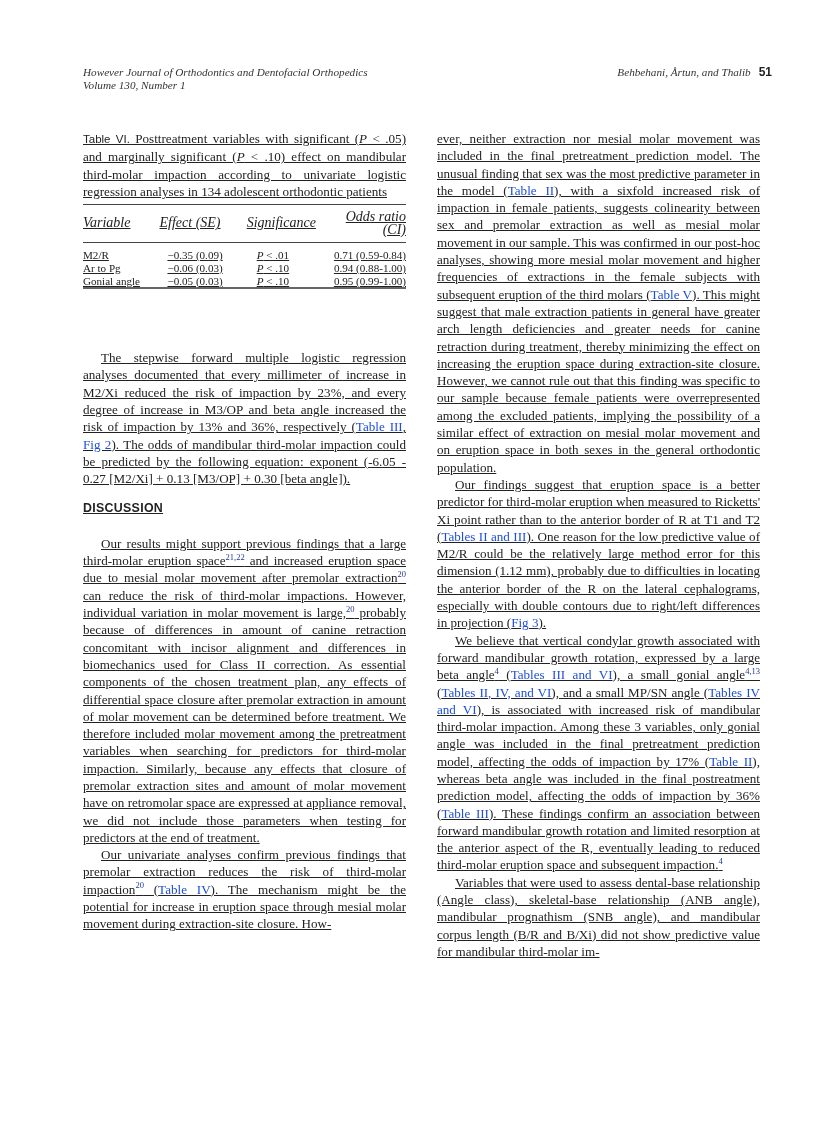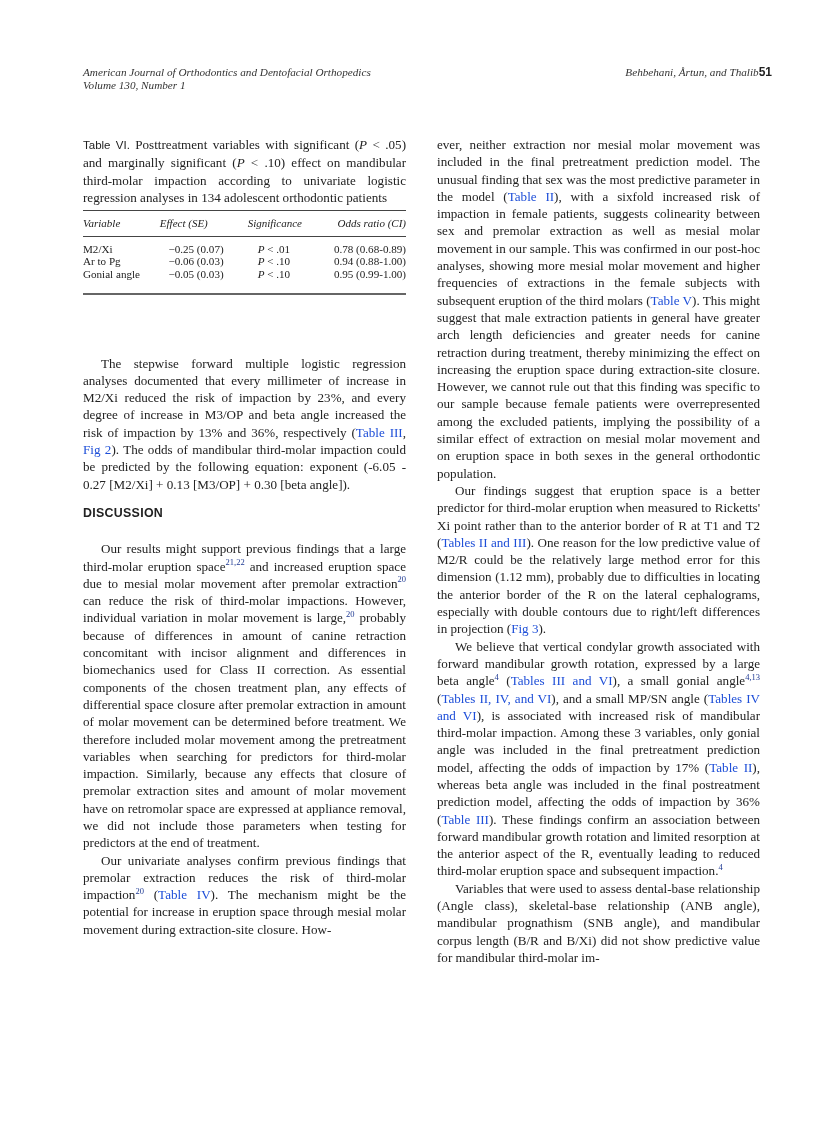--- a/index.html
+++ b/index.html
@@ -1,35 +1,35 @@
 <!DOCTYPE html>
 <html><head>
 <meta charset="utf-8">
 <style>
   html, body { margin: 0; padding: 0; background: #ffffff; }
   body { width: 838px; height: 1122px; position: relative; overflow: hidden;
          font-family: "Liberation Serif", serif; color: #222; }
   .header-left { position: absolute; left: 83px; top: 66px; font-style: italic; font-size: 11.2px; line-height: 13px; color: #333; }
   .header-right { position: absolute; right: 66px; top: 66px; font-size: 11.2px; line-height: 13px; color: #333; }
   .header-right .authors { font-style: italic; margin-top: 23px; }
-  .header-right .pnum { font-family: "Liberation Sans", sans-serif; font-weight: bold; font-size: 12px; color: #222; }
+  .header-right .pnum { font-family: "Liberation Sans", sans-serif; font-weight: bold; font-size: 12px; margin-left: 8px; color: #222; }
 
-  .col { position: absolute; top: 136px; width: 323px; font-size: 13.1px; line-height: 17.3px; text-align: justify; }
+  .col { position: absolute; top: 130px; width: 323px; font-size: 13.1px; line-height: 17.3px; text-align: justify; text-decoration: underline; }
   .col-left { left: 83px; }
   .col-right { left: 437px; }
 
   .caption { margin: 0 0 4px 0; }
   .caption .tlabel { font-family: "Liberation Sans", sans-serif; font-size: 11.5px; font-weight: normal; }
   .caption i { font-style: italic; }
 
   table.data { width: 100%; border-collapse: collapse; font-size: 11.1px; line-height: 12.6px; margin-top: 2px; }
   table.data thead tr { border-top: 1.6px solid #444; border-bottom: 1.6px solid #444; }
-  table.data thead th { font-style: italic; font-weight: normal; text-align: left; padding: 6px 0 6px 0; font-size: 11px; }
+  table.data thead th { font-style: italic; font-weight: normal; text-align: left; padding: 6px 0 6px 0; font-size: 14px; }
   table.data tbody tr:first-child td { padding-top: 6px; }
-  table.data tbody tr:last-child td { padding-bottom: 12px; }
+  table.data tbody tr:last-child td { padding-bottom: 0; }
   table.data tbody { border-bottom: 2.2px solid #666; }
   table.data td { padding: 0; white-space: nowrap; }
   .c1 { width: 68px; }
   .c2 { width: 76px; text-align: right; padding-right: 18px !important; }
   .c3 { width: 80px; padding-left: 16px !important; }
   .c4 { text-align: right; }
   th.h2 { padding-left: 10px !important; }
   th.h3 { padding-left: 6px !important; }
   th.h4 { text-align: right !important; }
 
@@ -38,45 +38,45 @@
   p.ind { text-indent: 18px; }
   .link { color: #1d4ed8; }
   sup { font-size: 8.5px; line-height: 0; vertical-align: super; }
   sup.link { color: #1f3a93; margin-top: 37px; }
   h2.section { font-family: "Liberation Sans", sans-serif; font-size: 12.4px; font-weight: bold; letter-spacing: 0.3px; margin: 12px 0 18px 0; }
 </style>
 </head>
 <body>
 
 <div class="header-left">
-  <div>American Journal of Orthodontics and Dentofacial Orthopedics</div>
+  <div>However Journal of Orthodontics and Dentofacial Orthopedics</div>
   <div>Volume 130, Number 1</div>
 </div>
 <div class="header-right">
   <span class="authors">Behbehani, Årtun, and Thalib</span><span class="pnum">51</span>
 </div>
 
 <div class="col col-left">
   <p class="caption"><span class="tlabel">Table VI.</span><span> Posttreatment variables with significant (</span><i>P</i><span> &lt; .05) and marginally significant (</span><i>P</i><span> &lt; .10) effect on mandibular third-molar impaction according to univariate logistic regression analyses in 134 adolescent orthodontic patients</span></p>
 
   <table class="data">
     <thead>
       <tr>
         <th class="c1">Variable</th>
         <th class="h2">Effect (SE)</th>
         <th class="h3">Significance</th>
         <th class="h4">Odds ratio (CI)</th>
       </tr>
     </thead>
     <tbody>
       <tr>
-        <td class="c1">M2/Xi</td>
-        <td class="c2">−0.25 (0.07)</td>
+        <td class="c1">M2/R</td>
+        <td class="c2">−0.35 (0.09)</td>
         <td class="c3"><i>P</i><span> &lt; .01</span></td>
-        <td class="c4">0.78 (0.68-0.89)</td>
+        <td class="c4">0.71 (0.59-0.84)</td>
       </tr>
       <tr>
         <td class="c1">Ar to Pg</td>
         <td class="c2">−0.06 (0.03)</td>
         <td class="c3"><i>P</i><span> &lt; .10</span></td>
         <td class="c4">0.94 (0.88-1.00)</td>
       </tr>
       <tr>
         <td class="c1">Gonial angle</td>
         <td class="c2">−0.05 (0.03)</td>

